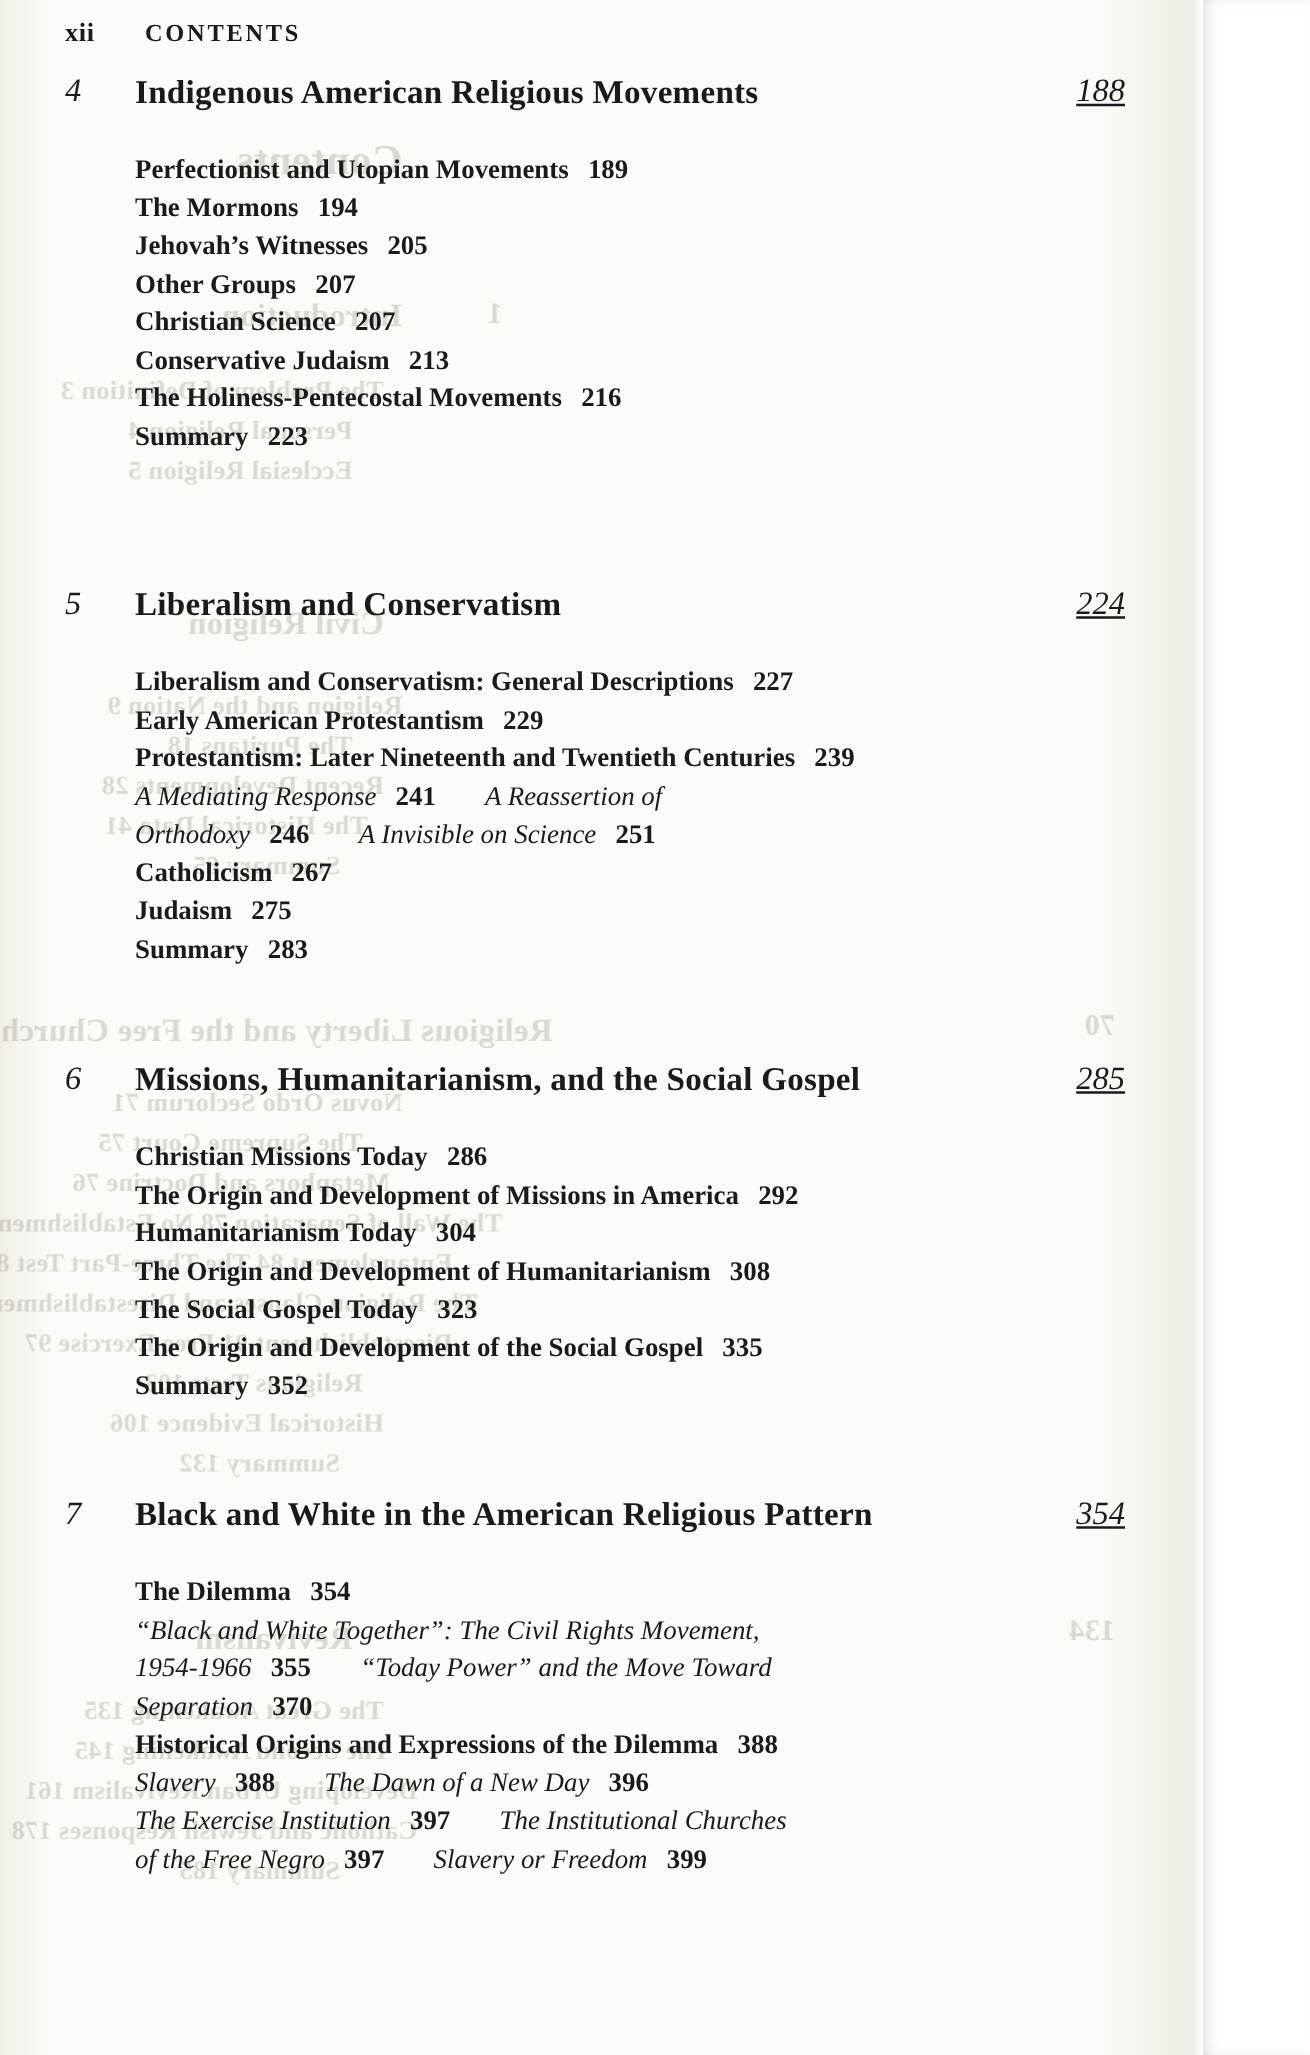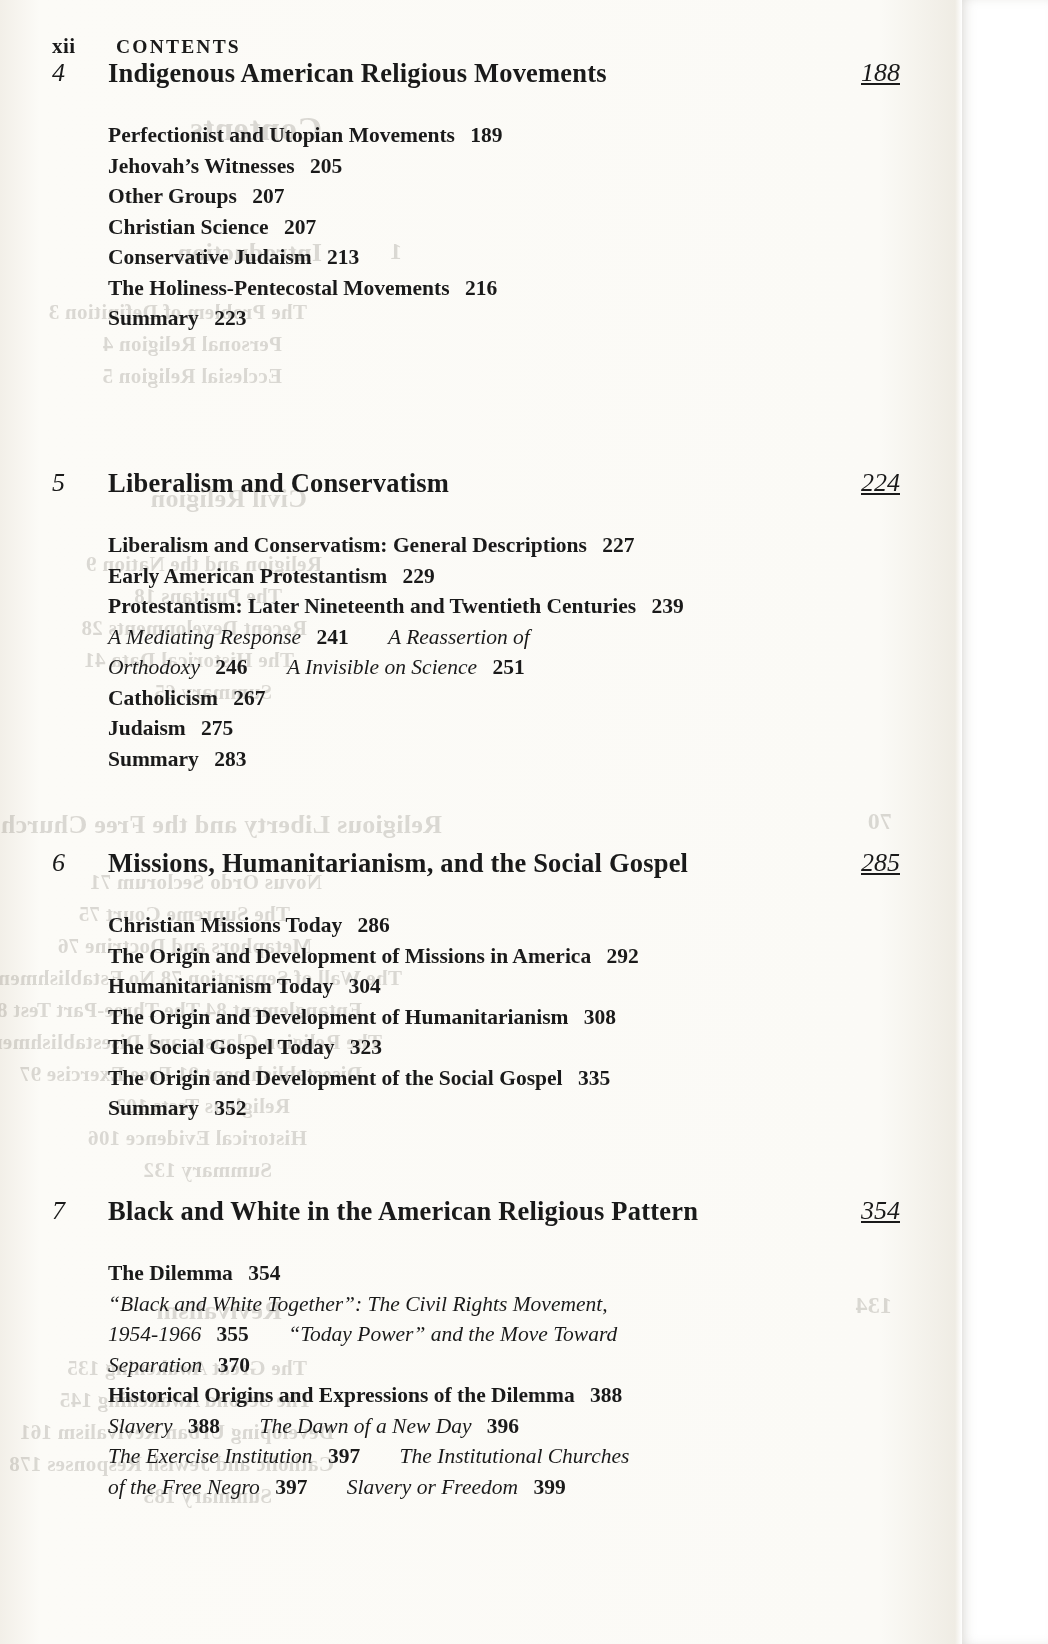--- a/index.html
+++ b/index.html
@@ -50,21 +50,21 @@
   .content {
     position: absolute;
     left: 0; top: 0;
     width: 962px;
     height: 100%;
   }
 
   
   .runhead {
     position: absolute;
-    top: 34px;
+    top: 14px;
     left: 52px;
     width: 840px;
     font-size: 20.5px;
     letter-spacing: 1.2px;
   }
   .runhead .folio {
     font-weight: bold;
     font-size: 21px;
     letter-spacing: 0.5px;
   }
@@ -184,20 +184,21 @@
 
     <div id="chapters-host">
         <div class="chapter" style="top: 58px;">
           <div class="ch-head">
             <div class="ch-num">4</div>
             <div class="ch-title">Indigenous American Religious Movements</div>
             <div class="ch-page">188</div>
           </div>
           <div class="entries">
             <div class="entry"><span class="t">Perfectionist and Utopian Movements</span> <span class="p">189</span> </div>
+            <div class="entry"><span class="t">The Mormons</span> <span class="p">194</span> </div>
             <div class="entry"><span class="t">Jehovah’s Witnesses</span> <span class="p">205</span> </div>
             <div class="entry"><span class="t">Other Groups</span> <span class="p">207</span> </div>
             <div class="entry"><span class="t">Christian Science</span> <span class="p">207</span> </div>
             <div class="entry"><span class="t">Conservative Judaism</span> <span class="p">213</span> </div>
             <div class="entry"><span class="t">The Holiness-Pentecostal Movements</span> <span class="p">216</span> </div>
             <div class="entry"><span class="t">Summary</span> <span class="p">223</span> </div>
           </div>
         </div>
         <div class="chapter" style="top: 468px;">
           <div class="ch-head">

